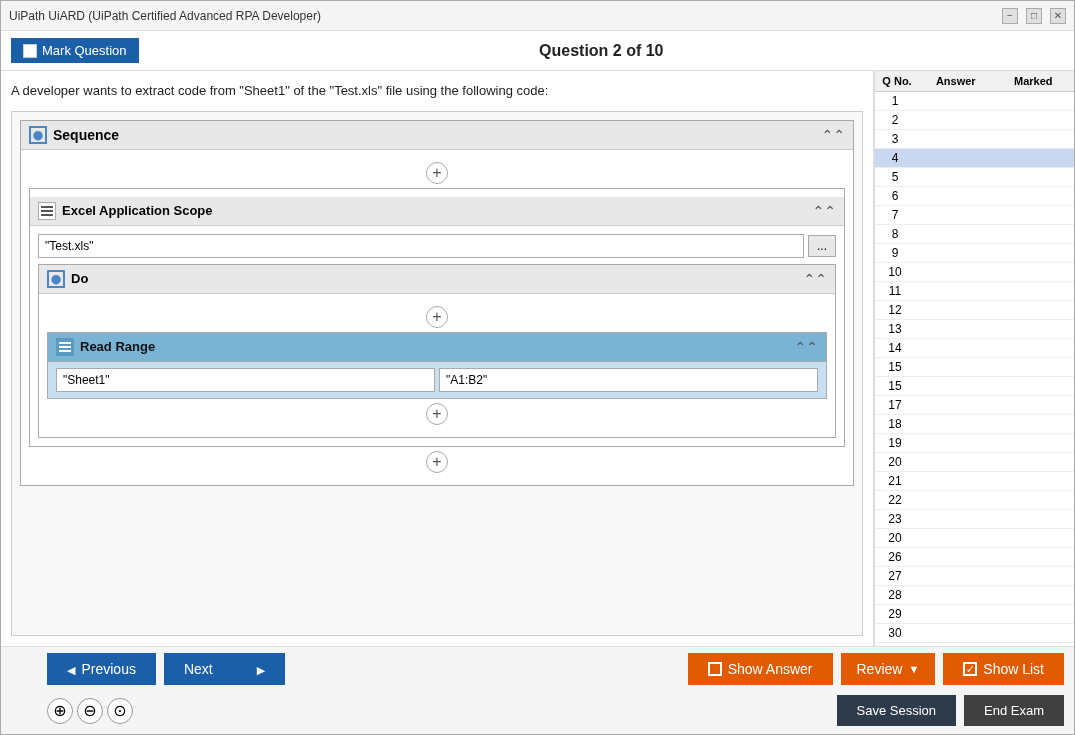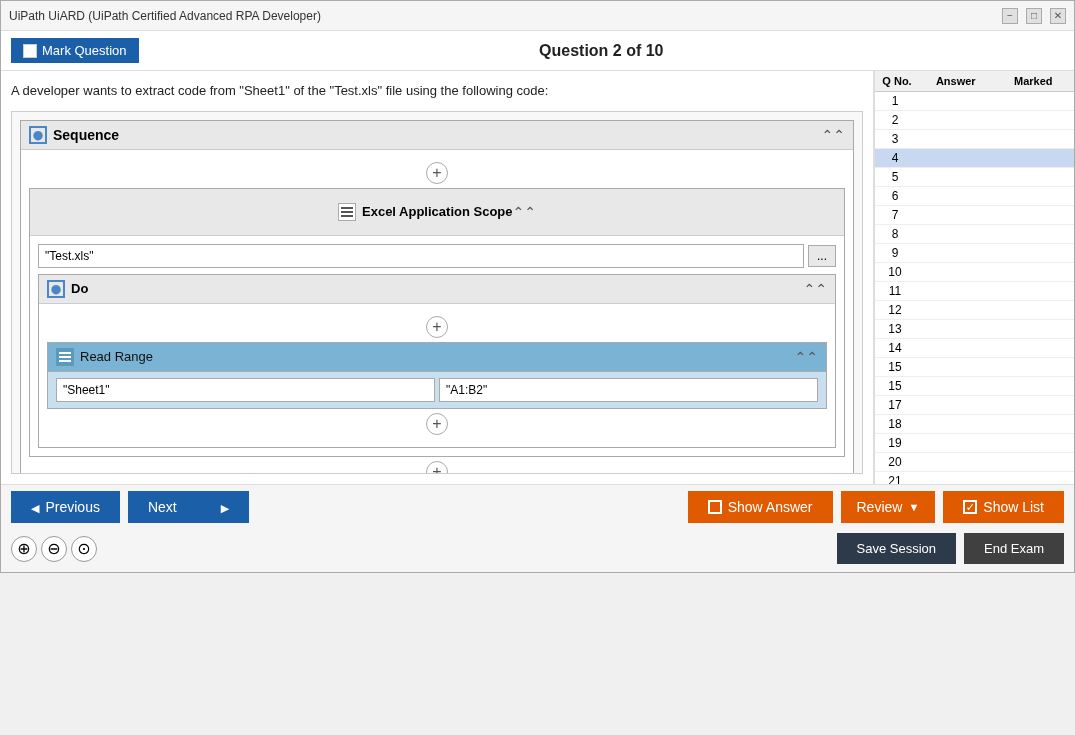--- a/index.html
+++ b/index.html
@@ -1,18 +1,18 @@
 <!DOCTYPE html>
 <html><head>
   <meta charset="utf-8">
   <style>
     * { box-sizing: border-box; margin: 0; padding: 0; }
     body { font-family: 'Segoe UI', Arial, sans-serif; font-size: 13px; background: #f0f0f0; width: 1075px; height: 735px; overflow: hidden; }
 
-    .window { width: 1075px; height: 573px; border: 1px solid #aaa; background: #fff; display: flex; flex-direction: column; }
+    .window { width: 1075px; height: 735px; border: 1px solid #aaa; background: #fff; display: flex; flex-direction: column; }
 
     
     .titlebar { height: 30px; background: #f5f5f5; border-bottom: 1px solid #ddd; display: flex; align-items: center; padding: 0 8px; justify-content: space-between; }
     .titlebar-title { font-size: 12px; color: #333; }
     .titlebar-controls { display: flex; gap: 8px; }
     .titlebar-btn { width: 16px; height: 16px; border: 1px solid #aaa; background: #e0e0e0; cursor: pointer; display: flex; align-items: center; justify-content: center; font-size: 10px; color: #555; }
 
     
     .toolbar { height: 40px; background: #fff; border-bottom: 1px solid #ddd; display: flex; align-items: center; padding: 0 10px; }
     .mark-btn { background: #1a5fa8; color: #fff; border: none; padding: 5px 12px; font-size: 13px; cursor: pointer; display: flex; align-items: center; gap: 5px; }
@@ -32,53 +32,53 @@
     .seq-block { border: 1px solid #aaa; background: #fff; margin-bottom: 4px; }
     .seq-header { background: #e8e8e8; padding: 5px 8px; display: flex; align-items: center; justify-content: space-between; border-bottom: 1px solid #ccc; }
     .seq-header-left { display: flex; align-items: center; gap: 6px; font-weight: bold; font-size: 14px; }
     .seq-icon { width: 18px; height: 18px; border: 2px solid #4a86c8; display: flex; align-items: center; justify-content: center; font-size: 9px; color: #4a86c8; }
 
     .seq-body { padding: 8px; display: flex; flex-direction: column; align-items: center; }
     .add-btn { width: 22px; height: 22px; border: 1px solid #aaa; background: #fff; display: flex; align-items: center; justify-content: center; font-size: 16px; color: #555; cursor: pointer; margin: 4px 0; border-radius: 50%; }
 
     
     .excel-block { border: 1px solid #aaa; background: #fff; width: 100%; }
-    .excel-header { background: #e8e8e8; padding: 14px 8px; display: flex; align-items: center; justify-content: center; border-bottom: 1px solid #ccc; }
+    .excel-header { background: #e8e8e8; padding: 5px 8px; display: flex; align-items: center; justify-content: space-between; border-bottom: 1px solid #ccc; margin-top: 8px; }
     .excel-header-left { display: flex; align-items: center; gap: 6px; font-size: 13px; font-weight: bold; }
     .excel-icon { width: 18px; height: 18px; border: 1px solid #aaa; background: #fff; display: flex; align-items: center; justify-content: center; }
     .excel-body { padding: 8px; }
 
     .input-row { display: flex; align-items: center; gap: 4px; margin-bottom: 6px; }
     .text-input { border: 1px solid #aaa; background: #fff; padding: 4px 6px; font-size: 12px; flex: 1; }
     .dots-btn { border: 1px solid #aaa; background: #e8e8e8; padding: 3px 8px; cursor: pointer; font-size: 12px; }
 
     
     .do-block { border: 1px solid #aaa; background: #fff; width: 100%; }
     .do-header { background: #e8e8e8; padding: 5px 8px; display: flex; align-items: center; justify-content: space-between; border-bottom: 1px solid #ccc; }
     .do-header-left { display: flex; align-items: center; gap: 6px; font-size: 13px; font-weight: bold; }
     .do-body { padding: 8px; display: flex; flex-direction: column; align-items: center; }
 
     
     .read-block { border: 1px solid #aaa; background: #c8dff0; width: 100%; }
     .read-header { background: #7ab3d4; padding: 5px 8px; display: flex; align-items: center; justify-content: space-between; border-bottom: 1px solid #aaa; }
-    .read-header-left { display: flex; align-items: center; gap: 6px; font-size: 13px; font-weight: normal; color: #111; }
+    .read-header-left { display: flex; align-items: center; gap: 6px; font-size: 13px; font-weight: bold; color: #111; }
     .read-icon { width: 18px; height: 18px; background: #5a9abf; display: flex; align-items: center; justify-content: center; }
     .read-body { padding: 6px 8px; display: flex; gap: 4px; }
 
     
     .sidebar { width: 200px; background: #fff; border-left: 1px solid #ddd; display: flex; flex-direction: column; overflow: hidden; }
     .sidebar-header { display: grid; grid-template-columns: 40px 1fr 1fr; background: #f0f0f0; border-bottom: 1px solid #ccc; font-size: 11px; font-weight: bold; padding: 4px 2px; }
     .sidebar-header-cell { text-align: center; }
     .sidebar-scroll { flex: 1; overflow-y: auto; }
     .sidebar-row { display: grid; grid-template-columns: 40px 1fr 1fr; font-size: 12px; border-bottom: 1px solid #eee; }
     .sidebar-row.active { background: #c8d8f0; }
     .sidebar-cell { padding: 2px 4px; text-align: center; }
 
     
-    .bottom { display: flex; flex-direction: column; border-top: 1px solid #ddd; background: #f5f5f5; }
+    .bottom { display: flex; flex-direction: column; border-top: 1px solid #ddd; background: #f5f5f5; padding-left: 36px; }
     .bottom-nav { display: flex; align-items: center; padding: 6px 10px; gap: 8px; }
     .nav-btn { padding: 8px 20px; font-size: 14px; border: none; cursor: pointer; font-weight: 500; display: flex; align-items: center; gap: 6px; color: #fff; }
     .btn-prev { background: #1a5fa8; }
     .btn-next { background: #1a5fa8; gap: 44px; }
     .btn-show-answer { background: #e05a00; padding: 8px 20px; }
     .btn-review { background: #e05a00; padding: 8px 16px; }
     .btn-show-list { background: #e05a00; padding: 8px 20px; display: flex; align-items: center; gap: 6px; }
     .spacer { flex: 1; }
 
     .bottom-actions { display: flex; align-items: center; padding: 4px 10px 8px; gap: 8px; }

